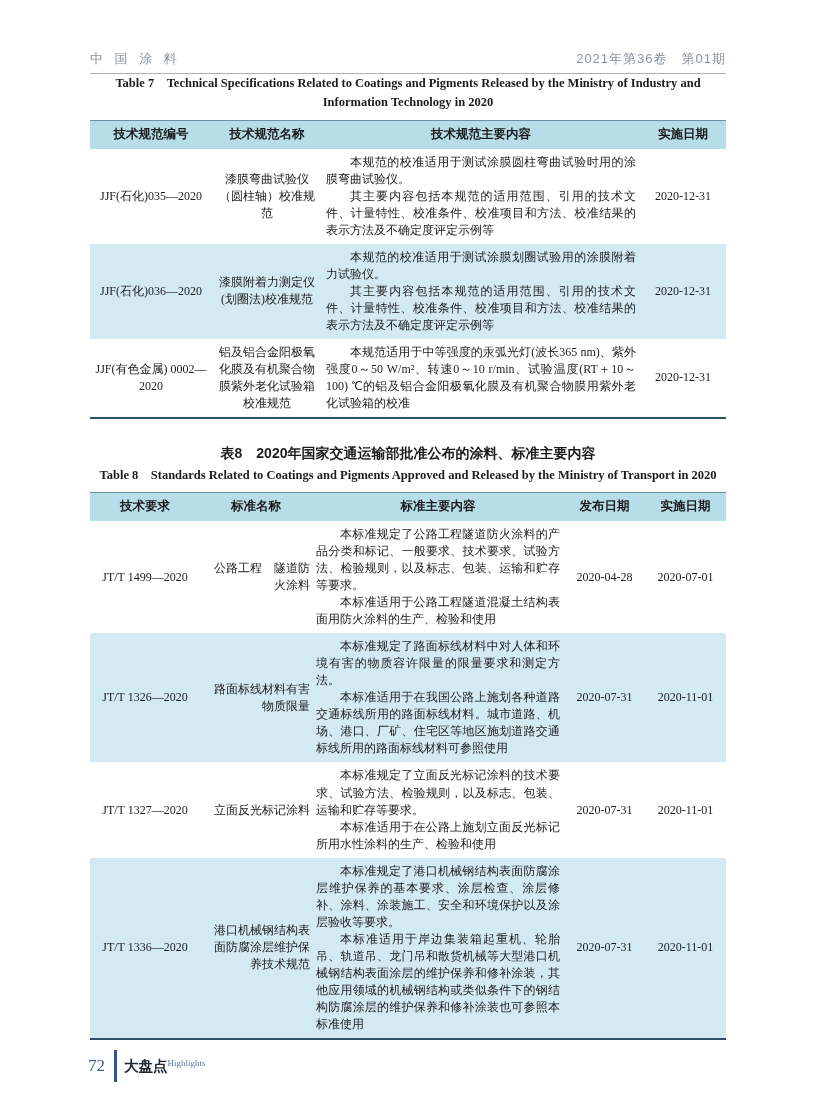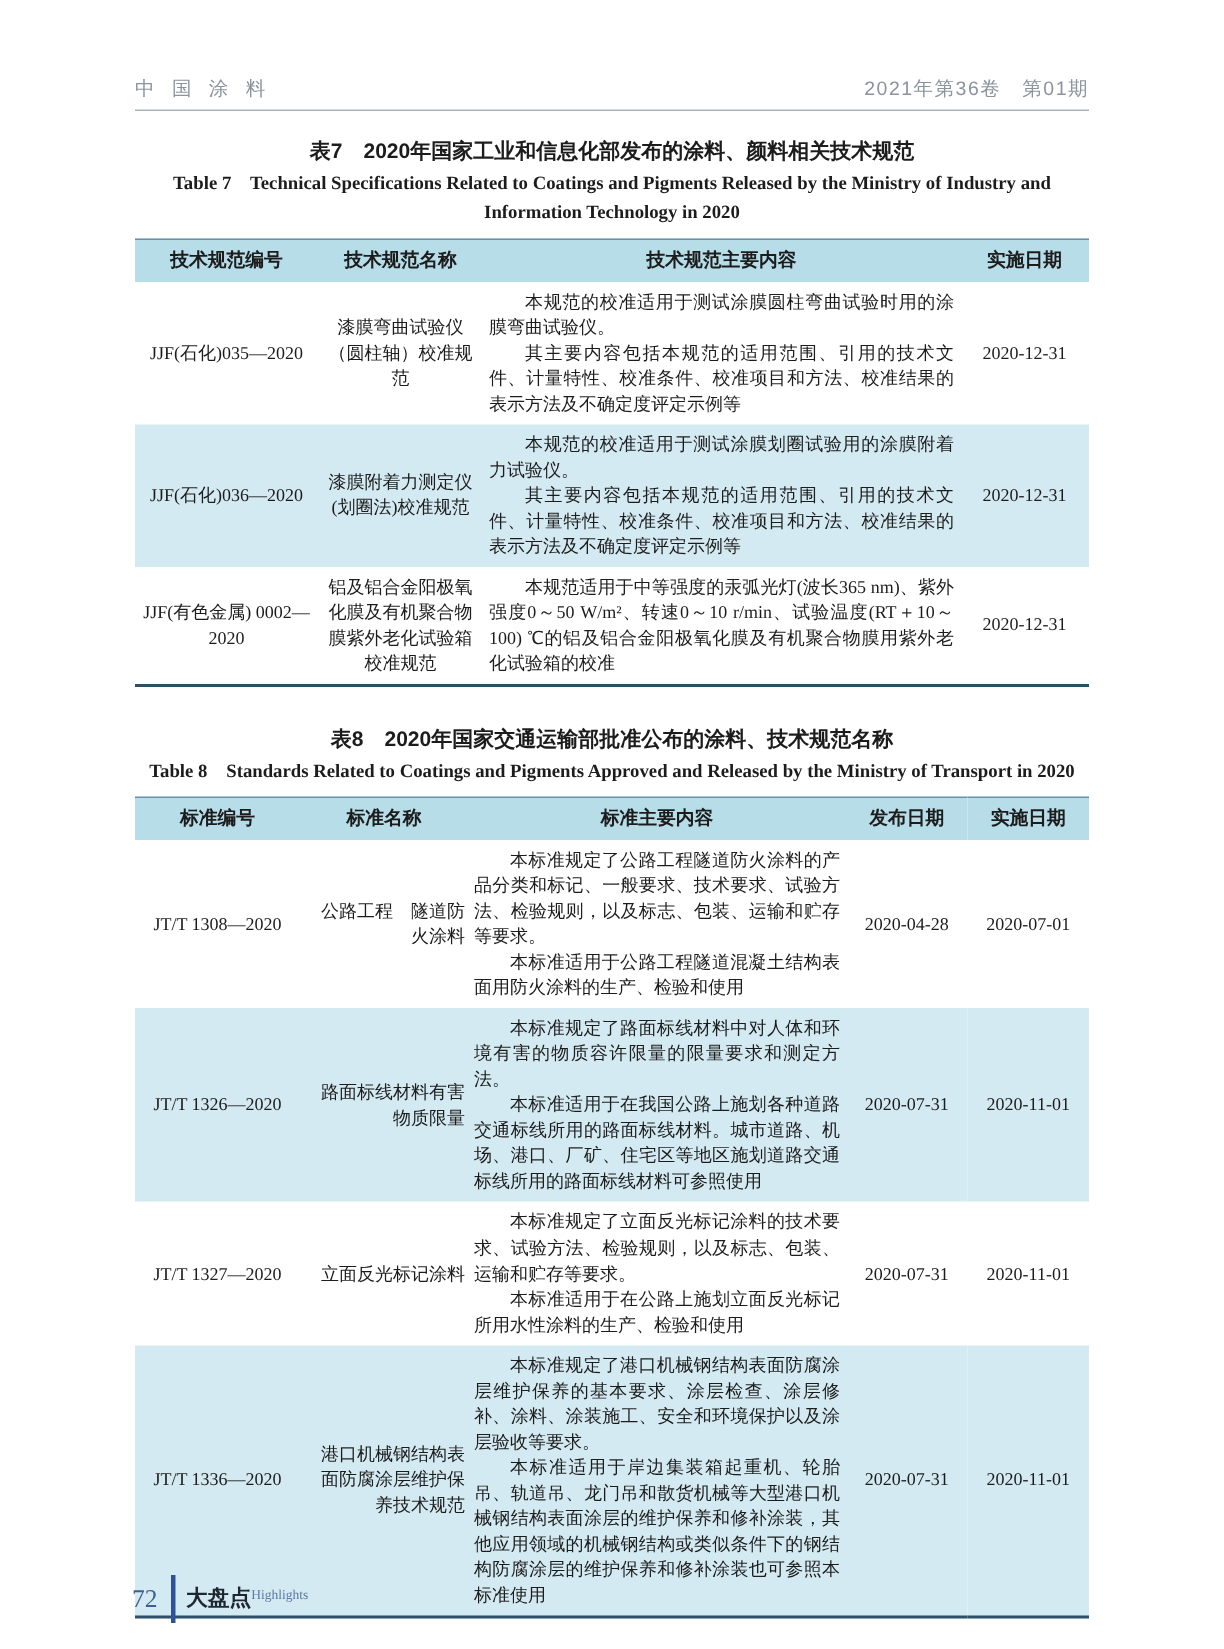--- a/index.html
+++ b/index.html
@@ -75,21 +75,20 @@
 </head>
 <body>
 
 <div class="page">
 
   <div class="journal-bar">
     <span class="journal-title">中 国 涂 料</span>
     <span class="issue-info">2021年第36卷　第01期</span>
   </div>
 
-  <div class="cap-zh">表7　2020年国家工业和信息化部发布的涂料、颜料相关技术规范</div>
   <div class="cap-en">Table 7　Technical Specifications Related to Coatings and Pigments Released by the Ministry of Industry and Information Technology in 2020</div>
 
   <table>
     <colgroup>
         <col style="width:122px">
         <col style="width:110px">
         <col style="width:318px">
         <col style="width:86px">
       </colgroup>
     <thead>
@@ -123,43 +122,43 @@
         <td class="c-id">JJF(有色金属) 0002—2020</td>
         <td class="c-name">铝及铝合金阳极氧化膜及有机聚合物膜紫外老化试验箱校准规范</td>
         <td class="c-content">
           <p>本规范适用于中等强度的汞弧光灯(波长365 nm)、紫外强度0～50 W/m²、转速0～10 r/min、试验温度(RT＋10～100) ℃的铝及铝合金阳极氧化膜及有机聚合物膜用紫外老化试验箱的校准</p>
         </td>
         <td class="c-date">2020-12-31</td>
       </tr>
     </tbody>
   </table>
 
-  <div class="cap-zh tgap8">表8　2020年国家交通运输部批准公布的涂料、技术规范名称</div>
+  <div class="cap-zh tgap8">表8　2020年国家交通运输部批准公布的涂料、标准主要内容</div>
   <div class="cap-en">Table 8　Standards Related to Coatings and Pigments Approved and Released by the Ministry of Transport in 2020</div>
 
   <table>
     <colgroup>
         <col style="width:110px">
         <col style="width:112px">
         <col style="width:252px">
         <col style="width:81px">
         <col style="width:81px">
       </colgroup>
     <thead>
       <tr>
-        <th>标准编号</th>
+        <th>技术要求</th>
         <th>标准名称</th>
         <th>标准主要内容</th>
         <th>发布日期</th>
         <th>实施日期</th>
       </tr>
     </thead>
     <tbody>
       <tr>
-        <td class="c-id">JT/T 1308—2020</td>
+        <td class="c-id">JT/T 1499—2020</td>
         <td class="c-name-left">公路工程　隧道防火涂料</td>
         <td class="c-content">
           <p>本标准规定了公路工程隧道防火涂料的产品分类和标记、一般要求、技术要求、试验方法、检验规则，以及标志、包装、运输和贮存等要求。</p>
           <p>本标准适用于公路工程隧道混凝土结构表面用防火涂料的生产、检验和使用</p>
         </td>
         <td class="c-date">2020-04-28</td>
         <td class="c-date">2020-07-01</td>
       </tr>
       <tr class="alt">
         <td class="c-id">JT/T 1326—2020</td>

